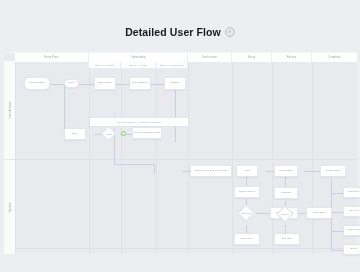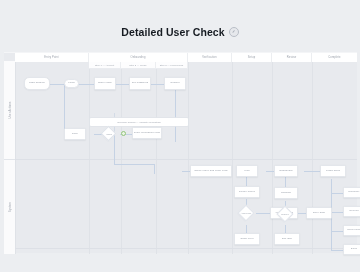--- a/index.html
+++ b/index.html
@@ -124,21 +124,21 @@
   .conn.h { height: 1px; }
   .conn.v { width: 1px; }
   .conn.soft { background: #d3dbe6; }
 </style>
 </head>
 <body>
 
 <div id="app">
 
   <div class="title-wrap">
-    <div class="title-text">Detailed User Check</div>
+    <div class="title-text">Detailed User Flow</div>
     <div class="title-badge"></div>
   </div>
 
   <div id="canvas">
 
     <div class="vline" style="left:11px;"></div>
     <div class="vline" style="left:85px;"></div>
     <div class="vline" style="left:117px;"></div>
     <div class="vline" style="left:152px;"></div>
     <div class="vline" style="left:184px;"></div>

